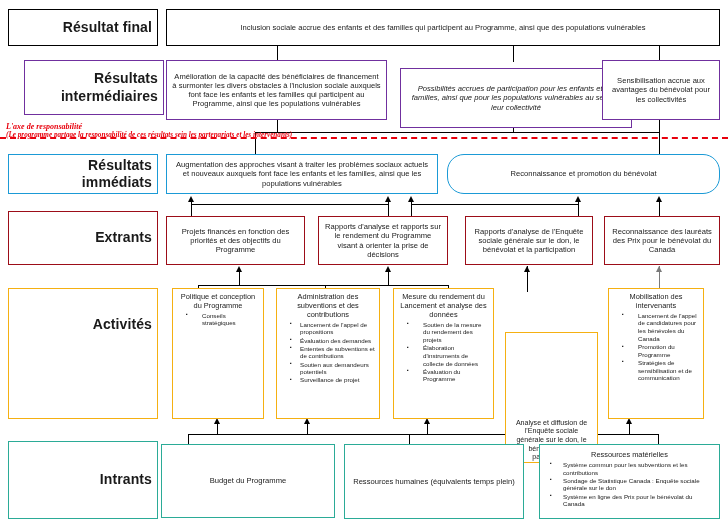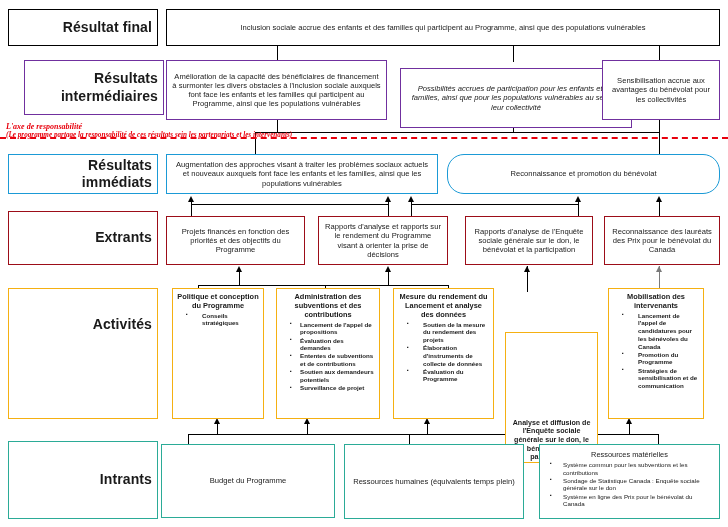--- a/index.html
+++ b/index.html
@@ -22,21 +22,21 @@
 
   .lbl{font-weight:bold;font-size:14px;letter-spacing:.1px;text-align:right;}
   .bdy{font-size:7.6px;}
   .bdy-sm{font-size:7.1px;}
 
   
   .b-black {border-color:#000000;}
   .b-purple{border-color:#70309e;}
   .b-blue  {border-color:#1b9ad6;}
   .b-red   {border-color:#9c0d18;}
-  .b-amber {border-color:#f5b012;font-weight:bold;}
+  .b-amber {border-color:#f5b012;}
   .b-teal  {border-color:#2bab97;}
   .b-green {border-color:#2bab97;}
 
   
   .hbox{align-items:flex-start;}
   .hbox .inner{padding:4px 4px 3px 4px;}
   .hd{font-size:7.4px;text-align:center;line-height:1.2;margin-bottom:1px;}
   ul.bl{margin:1px 0 0 0;padding:0 0 0 9px;list-style:none;}
   ul.bl li{
     position:relative;font-size:6.2px;line-height:1.24;

